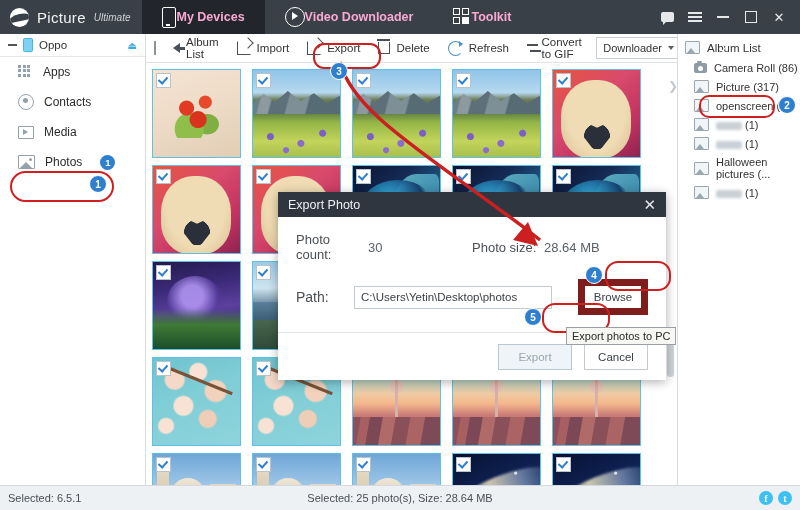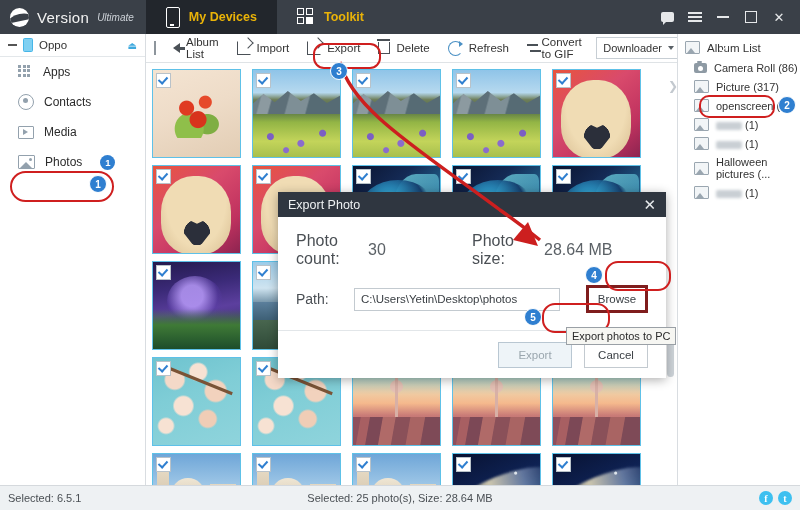--- a/index.html
+++ b/index.html
@@ -11,21 +11,21 @@
   .app{width:800px;height:510px;position:relative;display:flex;flex-direction:column;}
 
   
   .titlebar{height:34px;background:#3a4048;display:flex;align-items:stretch;flex:none;position:relative;}
   .brand{display:flex;align-items:center;padding:0 12px 0 10px;gap:8px;}
   .logo-circle{width:19px;height:19px;border-radius:50%;background:#fff;position:relative;overflow:hidden;}
   .logo-circle:before{content:"";position:absolute;left:-3px;top:6px;width:26px;height:7px;background:#3a4048;
      border-radius:50%/100% 100% 0 0;transform:rotate(-12deg);}
   .brand-name{color:#f2f2f2;font-size:15px;letter-spacing:.3px;}
   .brand-sub{color:#cdd2d8;font-size:10px;font-style:italic;}
-  .navtab{display:flex;align-items:center;gap:9px;padding:0 20px;color:#eab308;font-size:12.5px;font-weight:bold;cursor:default;}
+  .navtab{display:flex;align-items:center;padding:0 20px;color:#f9a8d4;font-size:12.5px;font-weight:bold;cursor:default;}
   .navtab.active{background:#22262c;}
   .phone-ico{width:12px;height:19px;border:1.6px solid #fff;border-radius:2px;position:relative;}
   .phone-ico:after{content:"";position:absolute;left:3px;bottom:1px;width:4px;height:1.4px;background:#fff;}
   .play-ico{width:18px;height:18px;border-radius:50%;border:1.8px solid #fff;position:relative;}
   .play-ico:after{content:"";position:absolute;left:6px;top:4px;border-left:6px solid #fff;border-top:4px solid transparent;border-bottom:4px solid transparent;}
   .kit-ico{width:18px;height:18px;position:relative;}
   .kit-ico i{position:absolute;border:1.4px solid #fff;display:block;}
   .kit-ico i:nth-child(1){left:0;top:0;width:5px;height:5px;}
   .kit-ico i:nth-child(2){left:9px;top:0;width:5px;height:5px;}
   .kit-ico i:nth-child(3){left:0;top:9px;width:5px;height:5px;}
@@ -191,28 +191,28 @@
   .st-center{position:absolute;left:0;right:0;text-align:center;}
   .st-right{margin-left:auto;display:flex;gap:5px;padding-right:8px;z-index:2;}
   .soc{width:14px;height:14px;border-radius:50%;background:#3ec0f0;color:#fff;font-size:10px;font-weight:bold;
      display:flex;align-items:center;justify-content:center;font-family:"Liberation Serif",serif;}
 
   
   .dlg{position:absolute;left:278px;top:192px;width:388px;background:#fff;box-shadow:0 2px 10px rgba(0,0,0,.32);z-index:40;}
   .dlg-title{height:25px;background:#2f3640;color:#eef1f3;display:flex;align-items:center;padding:0 10px;font-size:12.5px;}
   .dlg-x{margin-left:auto;font-size:15px;color:#e6e9ec;line-height:1;}
   .dlg-body{padding:15px 18px 0 18px;}
-  .dlg-row{display:flex;align-items:center;font-size:16px;color:#4a4f54;}
+  .dlg-row{display:flex;align-items:center;font-size:13px;color:#4a4f54;}
   .dc-lab{width:72px;}
   .dc-val{width:104px;color:#5b6166;}
   .dlg-row2{display:flex;align-items:center;margin-top:17px;position:relative;padding-bottom:17px;}
   .path-lab{width:58px;font-size:14px;color:#4a4f54;}
   .path-inp{flex:1;height:21px;border:1px solid #c3cad0;background:#fff;display:flex;align-items:center;
      padding-left:6px;font-size:11.5px;color:#3b4045;}
-  .browse-btn{width:56px;height:22px;border:3px solid #7f1d1d;background:#fff;display:flex;align-items:center;
+  .browse-btn{width:56px;height:22px;border:7px solid #7f1d1d;background:#fff;display:flex;align-items:center;
      justify-content:center;font-size:11.5px;color:#3b4045;margin-left:26px;}
   .dlg-foot{border-top:1px solid #e2e6e9;height:47px;display:flex;align-items:center;justify-content:flex-end;
      padding-right:18px;gap:12px;position:relative;}
   .btn-export{width:72px;height:24px;border:1px solid #b9c7d2;background:#eef4f8;color:#9aa6ae;font-size:11.5px;
      display:flex;align-items:center;justify-content:center;}
   .btn-cancel{width:62px;height:24px;border:1px solid #c3cad0;background:#fff;color:#3b4045;font-size:11.5px;
      display:flex;align-items:center;justify-content:center;}
   .tooltip{position:absolute;left:566px;top:327px;background:#f6f6f2;border:1px solid #9aa0a6;padding:2px 5px;
      font-size:11px;color:#2b2b2b;z-index:60;white-space:nowrap;}
   .ring{position:absolute;border:2.6px solid #cf1f1f;border-radius:16px;z-index:56;pointer-events:none;}
@@ -222,27 +222,31 @@
   .arrow-svg{position:absolute;left:0;top:0;z-index:54;pointer-events:none;}
 </style>
 </head>
 <body>
 
 <div class="app">
 
   <div class="titlebar">
     <div class="brand">
       <div class="logo-circle"></div>
-      <span class="brand-name">Version</span>
+      <span class="brand-name">Picture</span>
       <span class="brand-sub">Ultimate</span>
     </div>
 
     <div class="navtab active">
       <span class="phone-ico"></span>
       <span>My Devices</span>
+    </div>
+    <div class="navtab">
+      <span class="play-ico"></span>
+      <span>Video Downloader</span>
     </div>
     <div class="navtab">
       <span class="kit-ico">
           <i></i>
           <i></i>
           <i></i>
           <i></i>
         </span>
       <span>Toolkit</span>
     </div>

